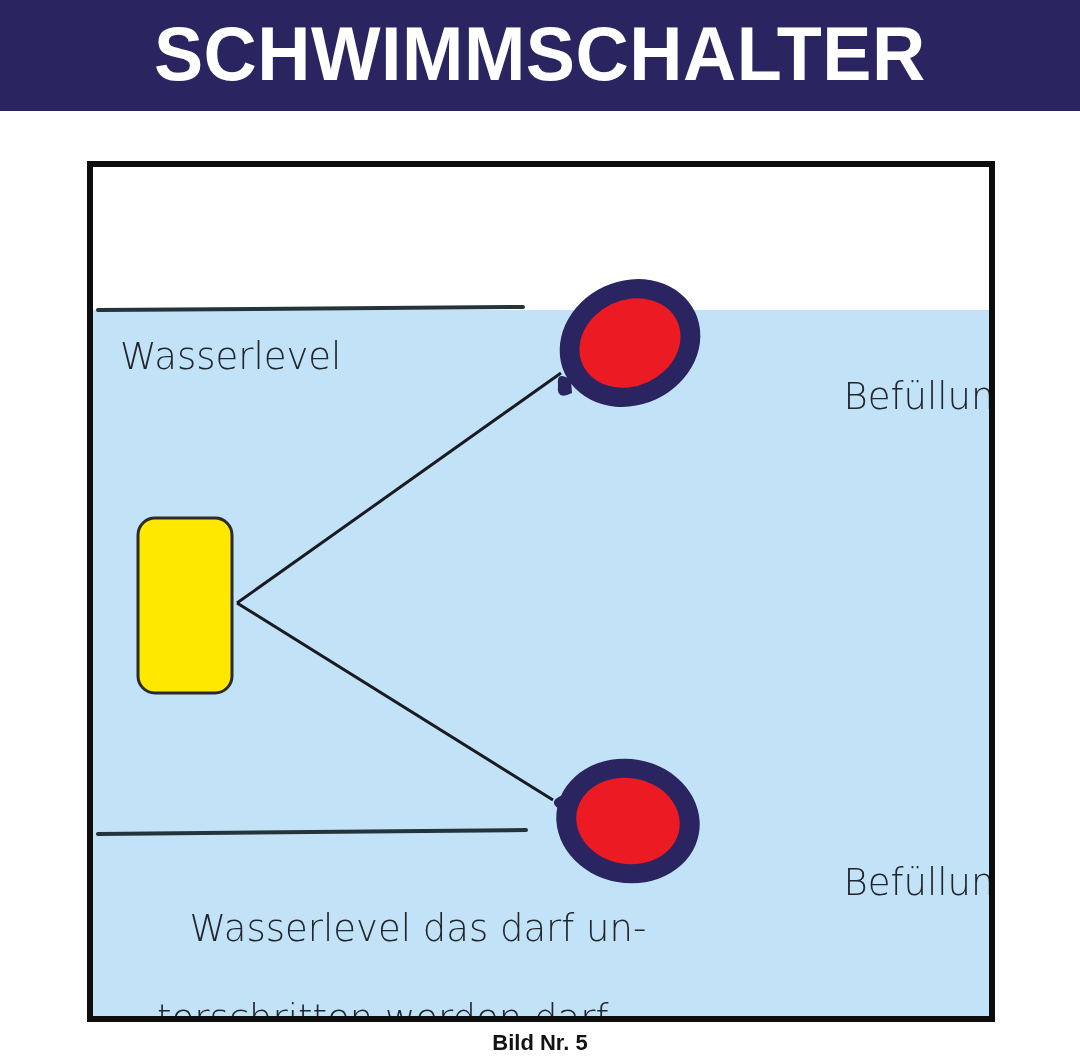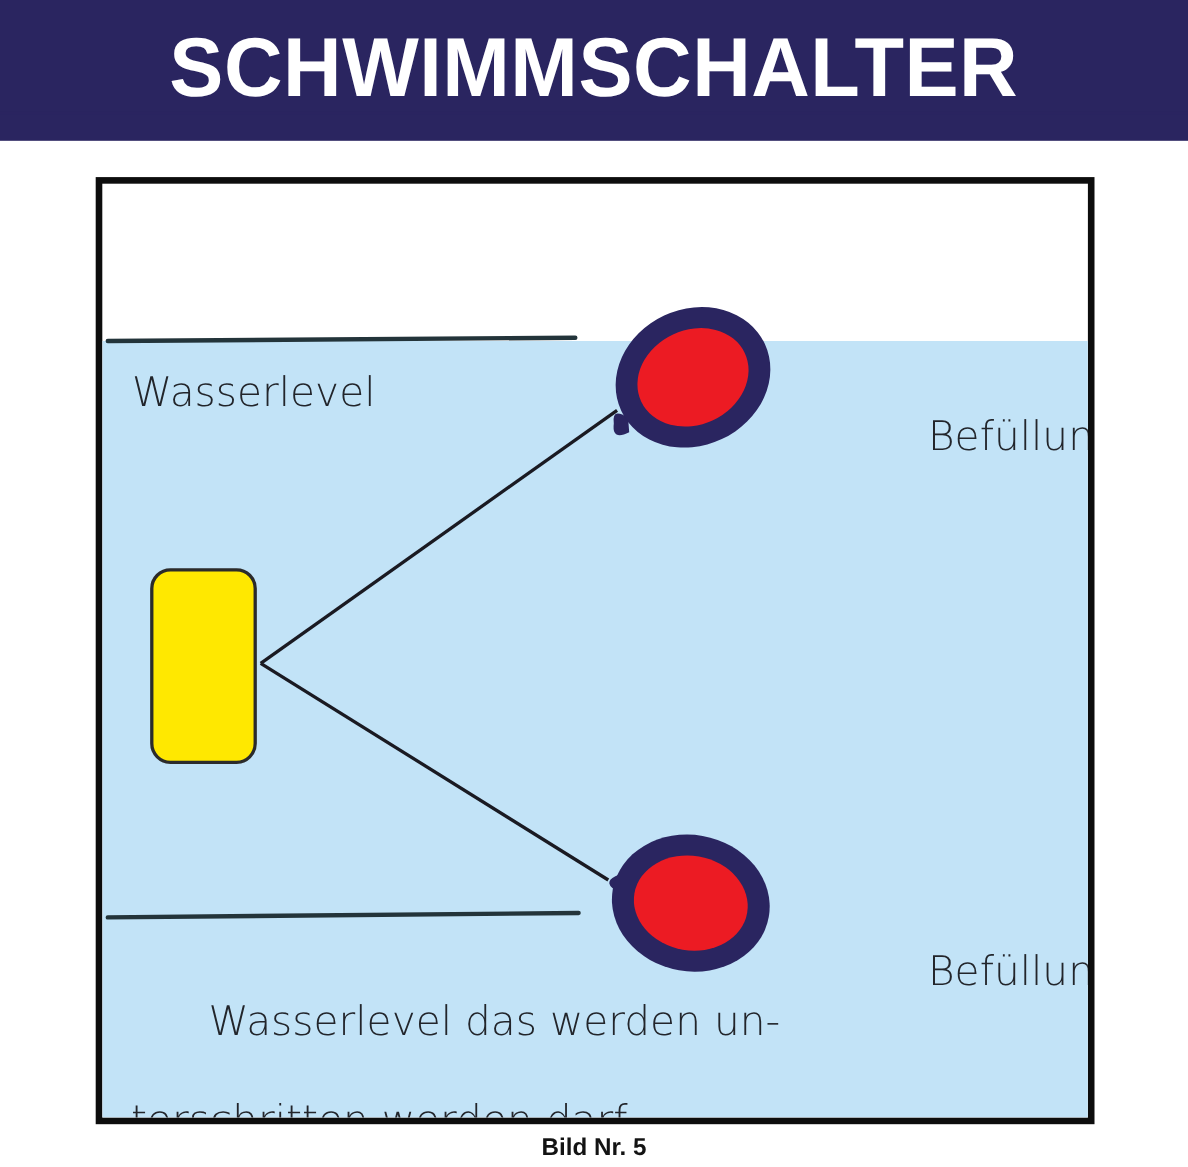--- a/index.html
+++ b/index.html
@@ -14,21 +14,21 @@
     overflow: hidden;
     font-family: "DejaVu Sans", sans-serif;
   }
 
   
   .header-banner {
     position: absolute;
     left: 0;
     top: 0;
     width: 1080px;
-    height: 128px;
+    height: 111px;
     background: #2a2560;
     display: flex;
     align-items: center;
     justify-content: center;
   }
   .header-title {
     color: #ffffff;
     font-family: "Liberation Sans", sans-serif;
     font-weight: bold;
     font-size: 76px;
@@ -59,20 +59,21 @@
     box-sizing: border-box;
     background: #ffffff;
     overflow: hidden;
   }
   .diagram-inner {
     position: absolute;
     left: 0;
     top: 0;
     right: 0;
     bottom: 0;
+    text-align: center;
   }
 
   
   .water-body {
     position: absolute;
     left: 0;
     top: 143px;
     width: 100%;
     bottom: 0;
     background: #c2e3f7;
@@ -176,20 +177,20 @@
 
     <div class="diag-label label-befuellung-off">
       <span>Befüllung</span>
     </div>
 
     <div class="diag-label label-befuellung-on">
       <span>Befüllung</span>
     </div>
 
     <div class="diag-label label-min-level">
-      <span>Wasserlevel das werden un-</span>
+      <span>Wasserlevel das darf un-</span>
       <span class="line2">terschritten werden darf</span>
     </div>
 
   </div>
 </div>
 
 <div class="caption">Bild Nr. 5</div>
 
 </body></html>

